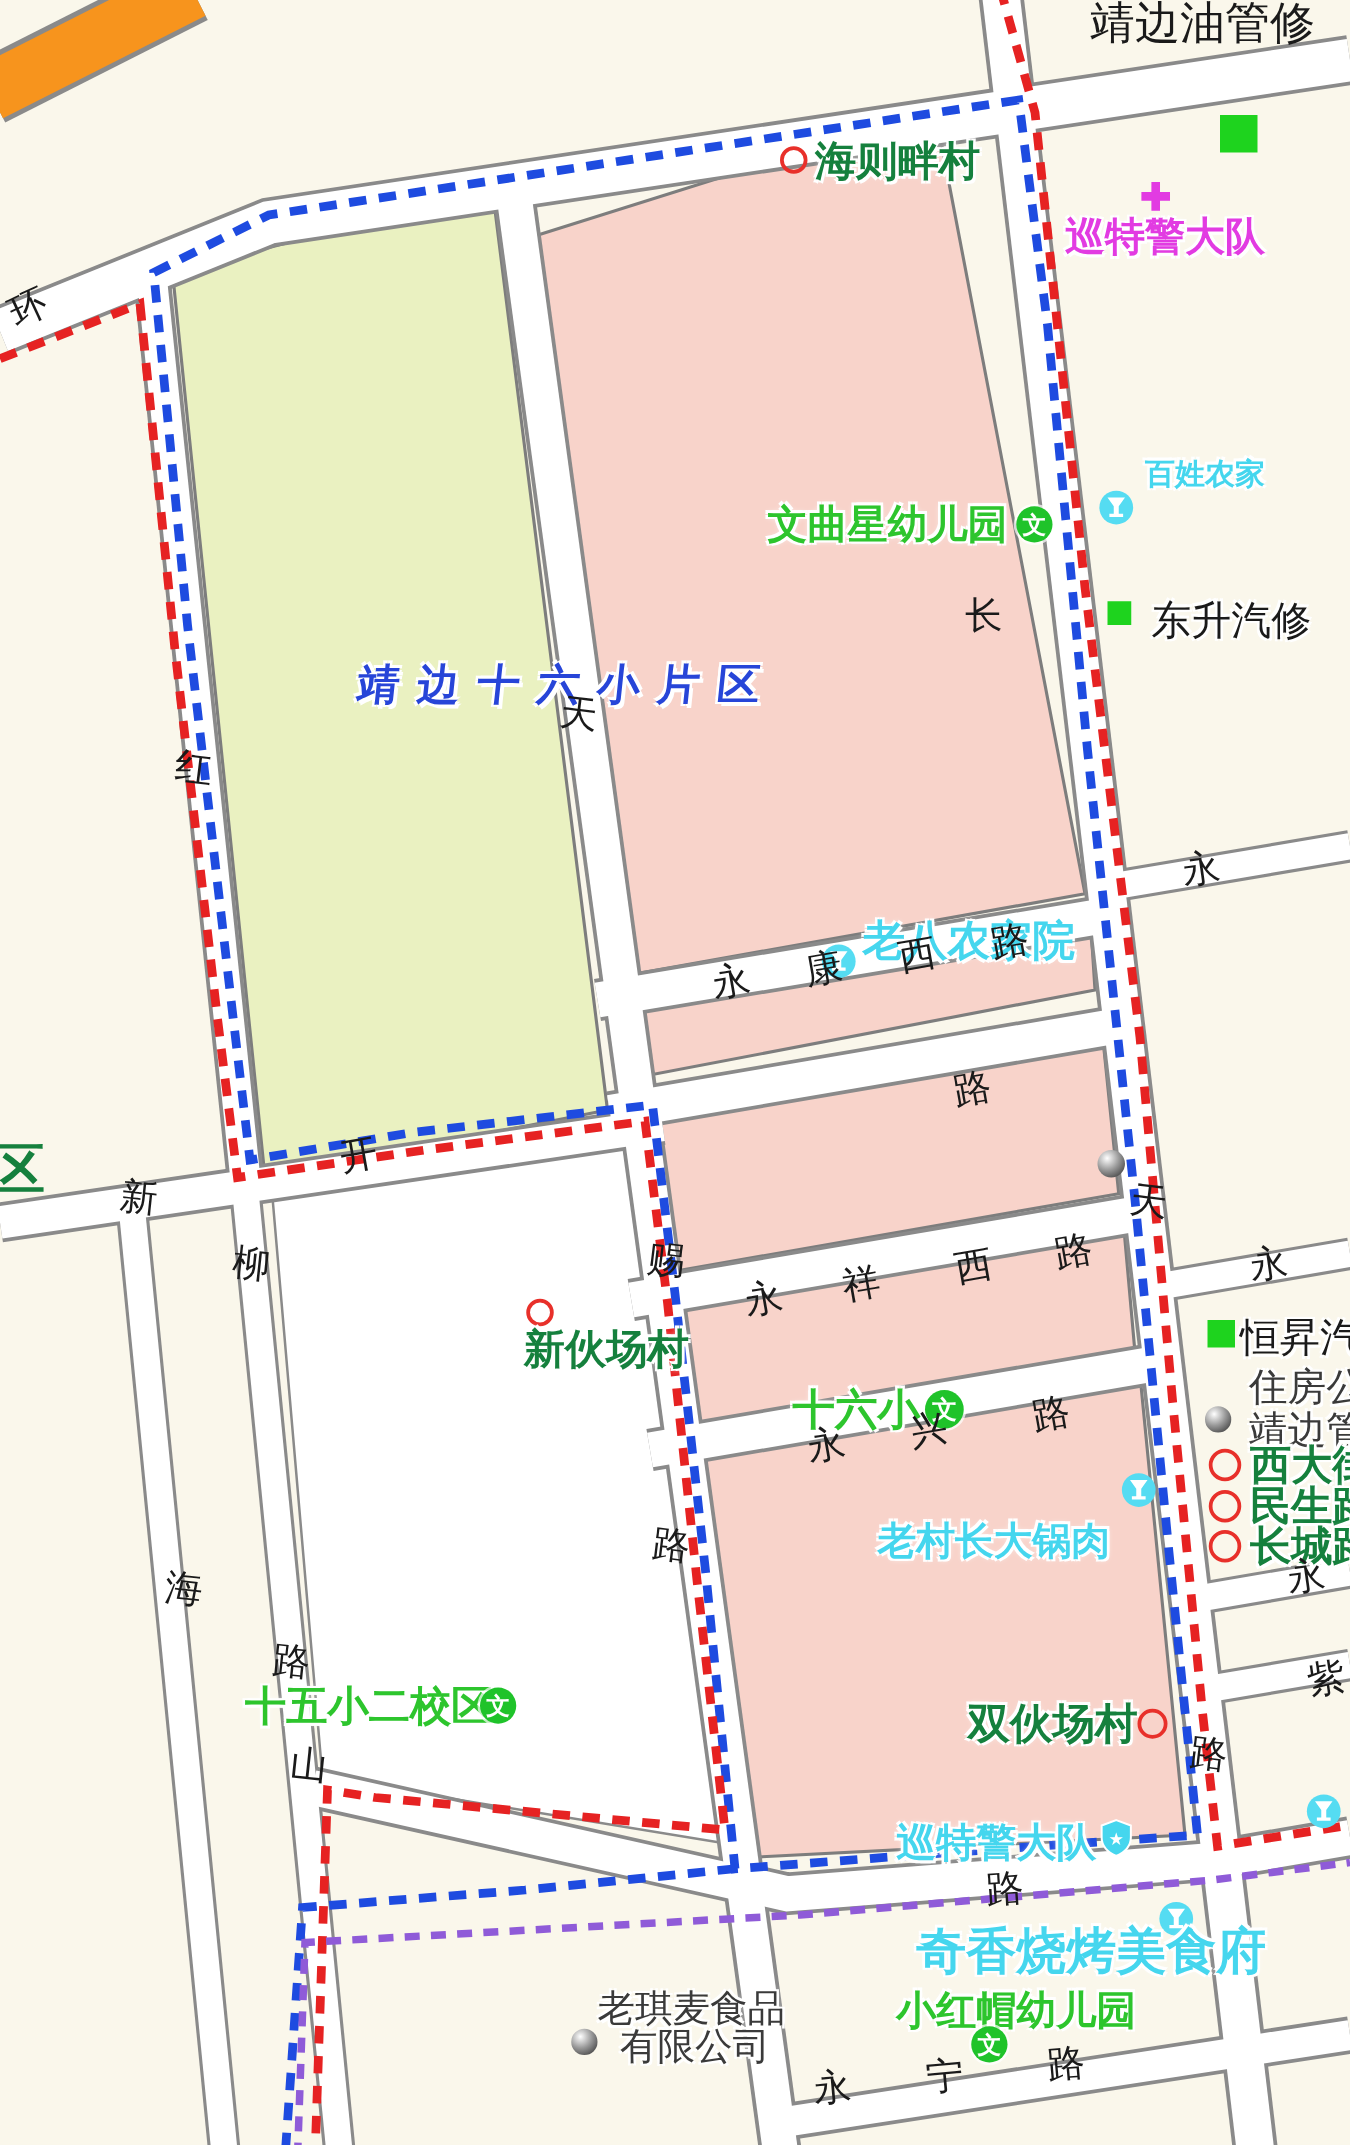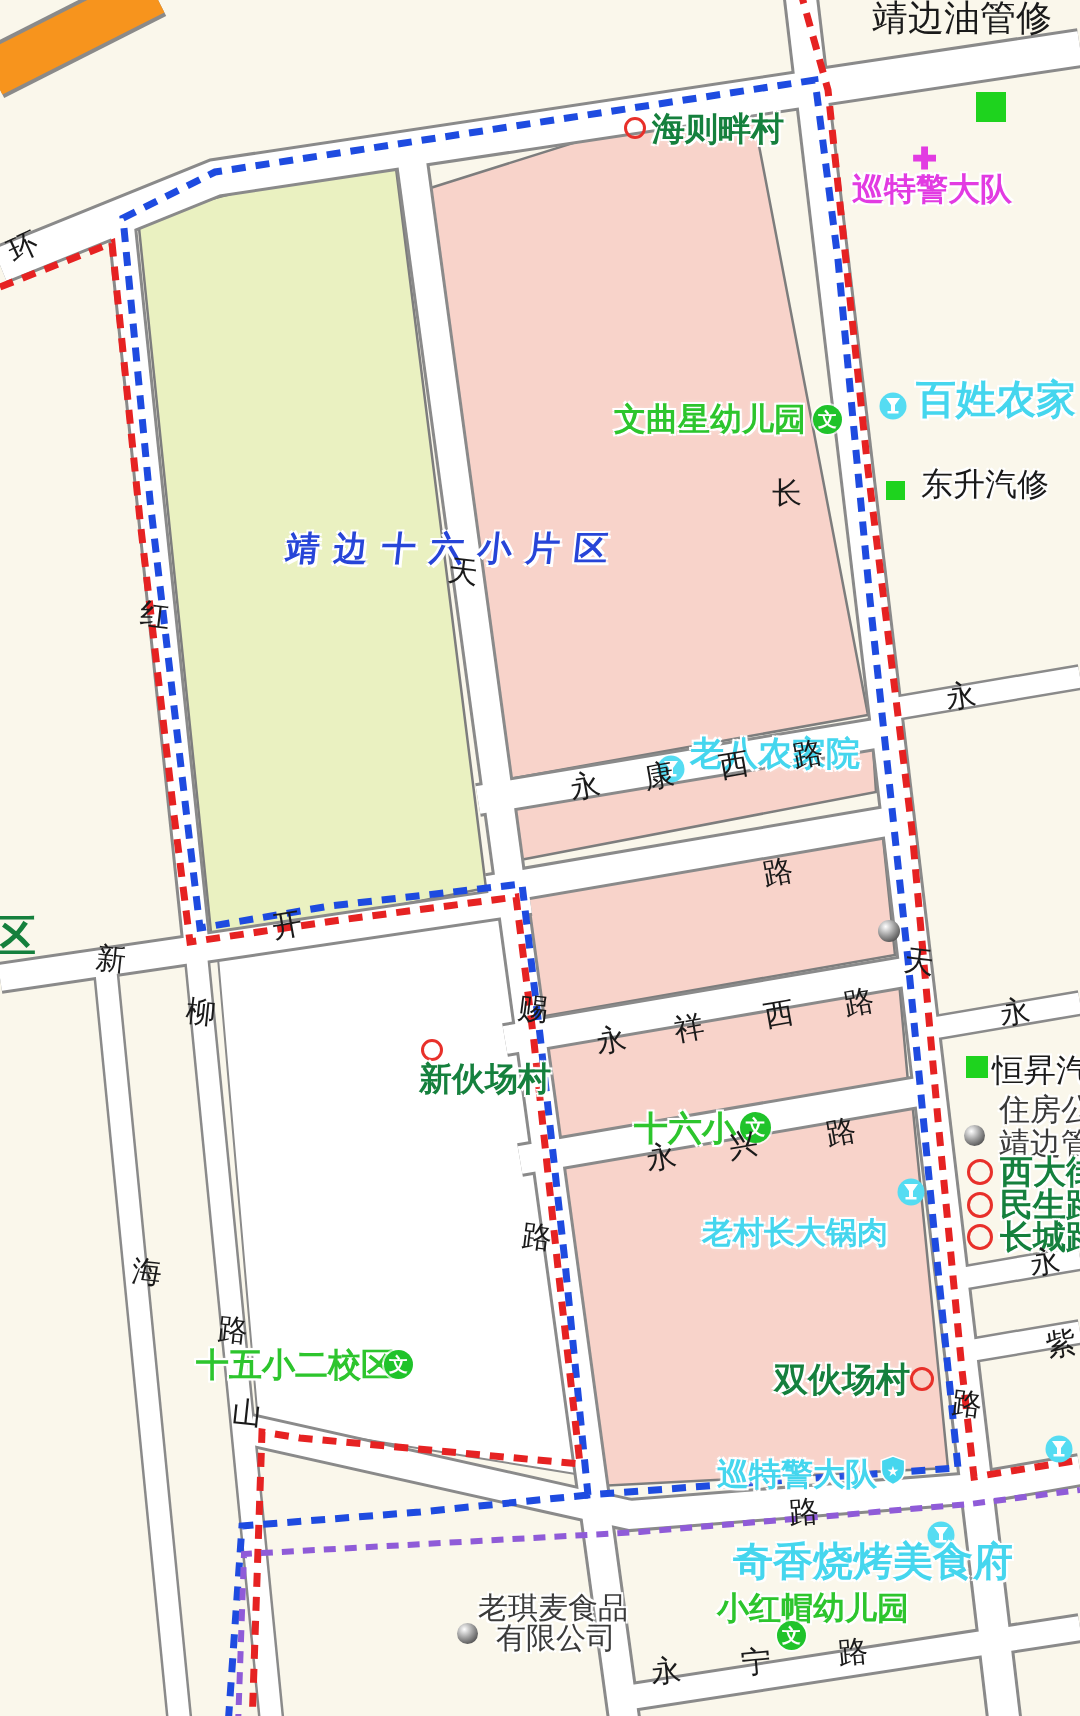--- a/index.html
+++ b/index.html
@@ -100,24 +100,24 @@
 
   <div class="lbl green halo" style="left:614px;top:403px;font-size:32px;">文曲星幼儿园</div>
   <span class="wicon" style="left:813px;top:405px;width:29px;height:29px;font-size:19px;">文</span>
 
   <span class="cup" style="left:878px;top:391px;">
     <svg width="30" height="30" viewBox="0 0 30 30">
           <circle cx="15" cy="15" r="13.5" fill="#55DCF2"></circle>
           <path d="M8 7h14l-5 7v6h3.5v2.5h-11V20H13v-6z" fill="#fff"></path>
         </svg>
   </span>
-  <div class="lbl cyan halo" style="left:916px;top:379px;font-size:40px;">百姓农家</div>
+  <div class="lbl cyan halo" style="left:916px;top:368px;font-size:24px;">百姓农家</div>
 
   <span class="gsq" style="left:886px;top:481px;width:19px;height:19px;"></span>
-  <div class="lbl blk halo" style="left:921px;top:468px;font-size:32px;font-weight:normal;">东升汽修</div>
+  <div class="lbl blk halo" style="left:921px;top:480px;font-size:32px;font-weight:normal;">东升汽修</div>
 
   <div class="lbl title" style="left:286px;top:531px;">靖边十六小片区</div>
 
   <span class="cup" style="left:656px;top:754px;">
     <svg width="30" height="30" viewBox="0 0 30 30">
           <circle cx="15" cy="15" r="13.5" fill="#55DCF2"></circle>
           <path d="M8 7h14l-5 7v6h3.5v2.5h-11V20H13v-6z" fill="#fff"></path>
         </svg>
   </span>
   <div class="lbl cyan halo" style="left:690px;top:736px;font-size:34px;">老八农家院</div>

